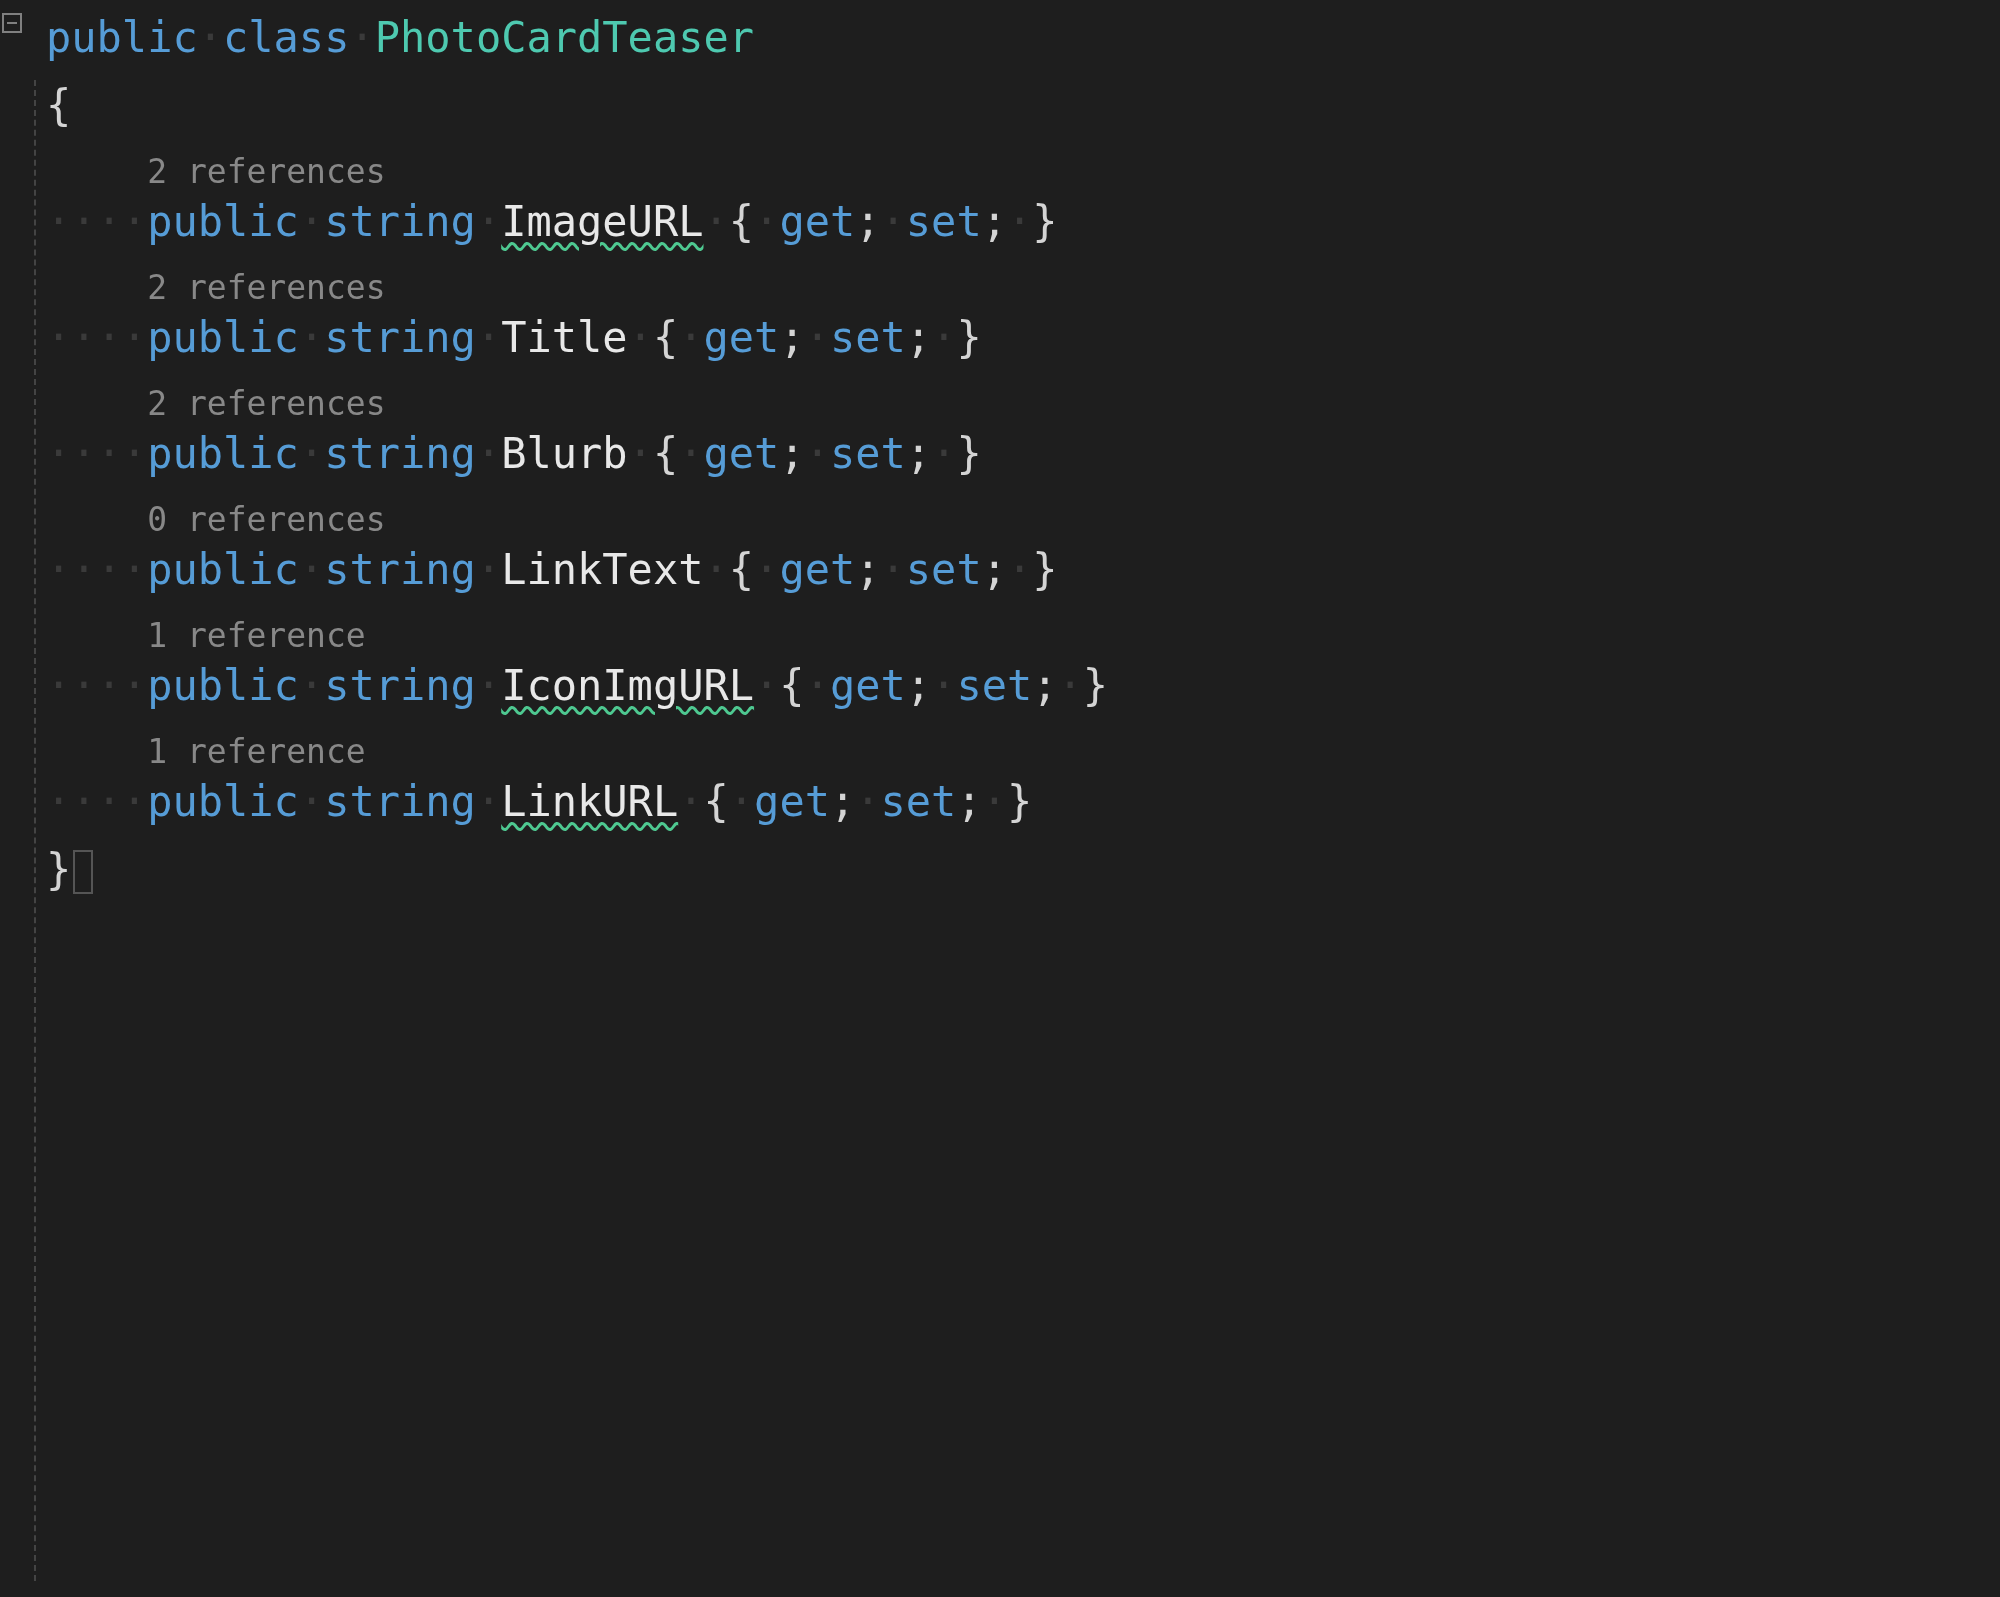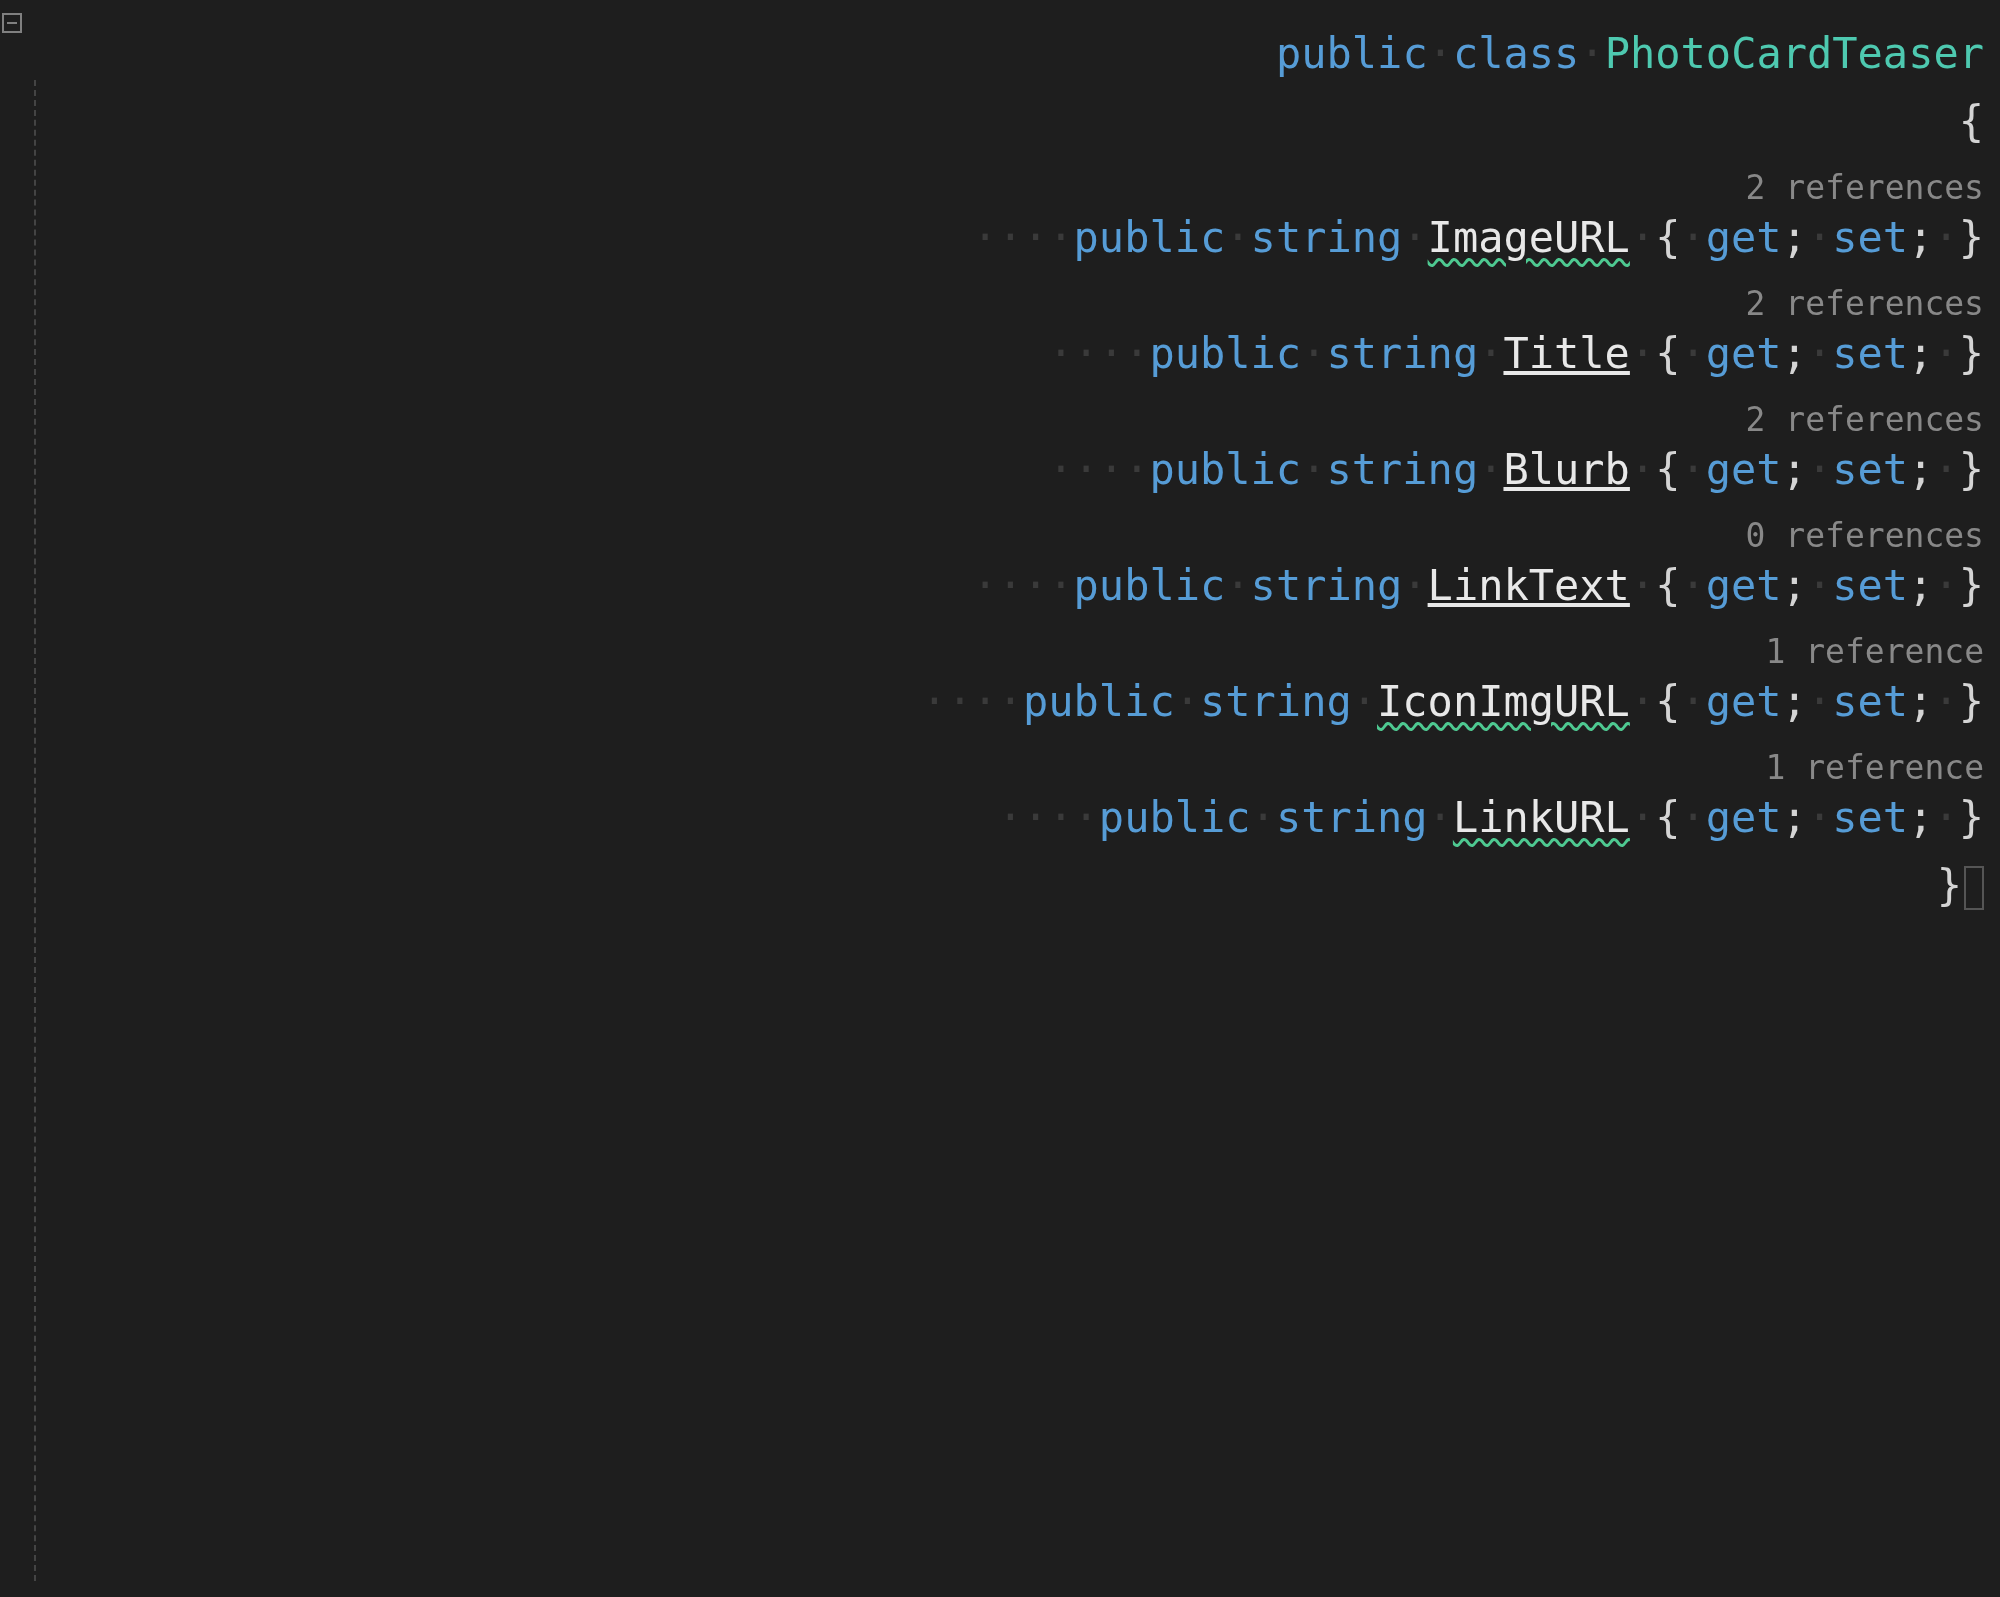--- a/index.html
+++ b/index.html
@@ -31,28 +31,27 @@
   }
   .gutter svg { display: block; }
   .outline-line {
     position: absolute;
     left: 34px;
     top: 80px;
     bottom: 20px;
     border-left: 2px dashed #444;
   }
   pre.code {
-    margin: 16px;
+    margin: 0;
     padding-left: 46px;
     white-space: pre;
-    text-align: right;
   }
   .kw { color: #569cd6; }
   .cls { color: #4ec9b0; }
-  .id { color: #e8e8e8; text-decoration: underline; }
+  .id { color: #e8e8e8; }
   .punct { color: #d4d4d4; }
   .brace { color: #d4d4d4; }
   .codelens {
     color: #888888;
     font-size: 33px;
   }
   .ws-dot { color: #3a3a3a; }
   .cursor-box {
     display: inline-block;
     width: 16px;

